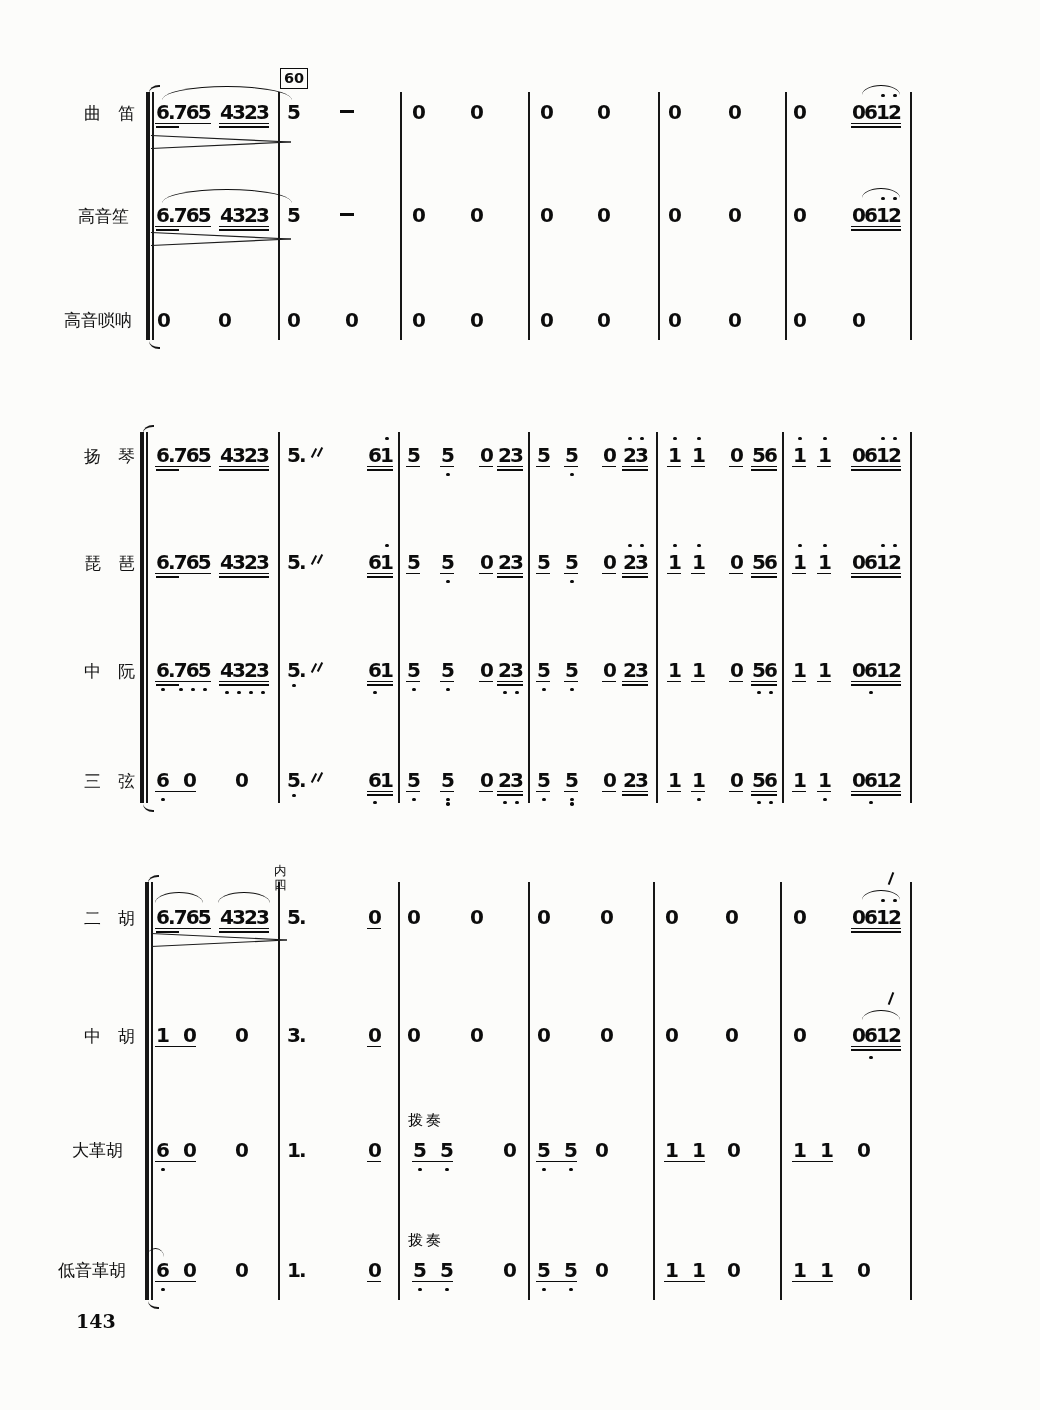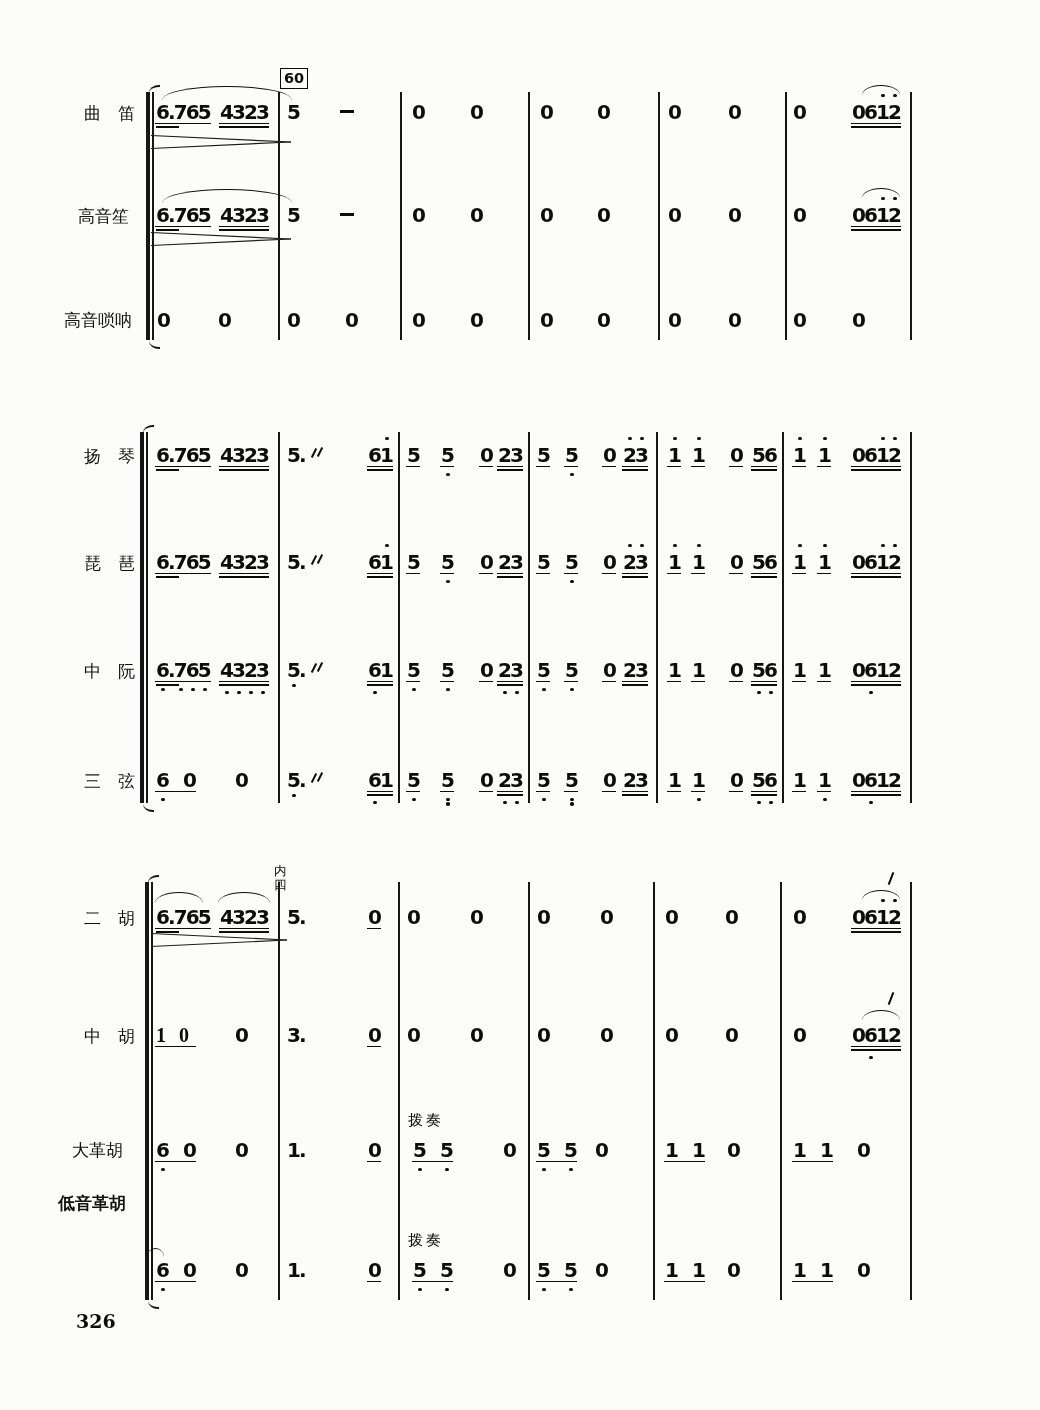--- a/index.html
+++ b/index.html
@@ -24,21 +24,21 @@
   .ilabel{position:absolute;font:17px/1.2 "DejaVu Sans","Liberation Sans",sans-serif;color:#111;white-space:nowrap;}
   .vtext{position:absolute;font:12.5px/1.12 "DejaVu Sans","Liberation Sans",sans-serif;white-space:pre;text-align:center;}
   .anno{position:absolute;font:15px/1.1 "DejaVu Sans","Liberation Sans",sans-serif;letter-spacing:3px;white-space:nowrap;text-align:right;}
   .rehearsal{position:absolute;border:1.8px solid #0c0c0c;background:#fcfcfa;font:700 14.5px/1 "DejaVu Sans","Liberation Sans",sans-serif;padding:2px 3px;}
   .pagenum{position:absolute;left:76px;top:1310px;font:700 19px "DejaVu Serif","Liberation Serif",serif;}
 </style>
 </head>
 <body>
 
 <div id="stage">
-  <span class="pagenum">326</span>
+  <span class="pagenum">143</span>
 <div class="vline bk1" style="left: 146px; top: 92px; height: 248px;"></div>
     <div class="vline bk2" style="left: 152px; top: 92px; height: 248px;"></div>
     <div class="hook t" style="left: 149px; top: 85px;"></div>
     <div class="hook b" style="left: 149px; top: 339px;"></div>
     <div class="vline" style="left: 278px; top: 92px; height: 248px;"></div>
     <div class="vline" style="left: 400px; top: 92px; height: 248px;"></div>
     <div class="vline" style="left: 528px; top: 92px; height: 248px;"></div>
     <div class="vline" style="left: 658px; top: 92px; height: 248px;"></div>
     <div class="vline" style="left: 785px; top: 92px; height: 248px;"></div>
     <div class="vline" style="left: 910px; top: 92px; height: 248px;"></div>
@@ -226,21 +226,21 @@
     <div class="arc" style="left: 218px; top: 892px; width: 52px; height: 10px;"></div>
     <svg width="136" height="20" style="position: absolute; left: 151px; top: 930px; overflow: visible;">
       <line x1="0" y1="3.5" x2="136" y2="10" stroke="#1c1c1c" stroke-width="1.2"></line>
       <line x1="0" y1="16.5" x2="136" y2="10" stroke="#1c1c1c" stroke-width="1.2"></line>
     </svg>
     <div class="vtext" style="left: 274px; top: 864px;">内
 四</div>
     <div class="arc" style="left: 862px; top: 890px; width: 38px; height: 9px;"></div>
     <div class="mk" style="left: 890px; top: 872px;"></div>
     <div class="ilabel" style="left: 84px; top: 1026px;">中　胡</div>
-    <div class="tok" style="left: 156px; top: 1023px; font-family: Liberation Serif, serif;"><span class="ch">1</span><span class="sp">&nbsp;</span><span class="ch">0</span><div class="ul" style="left: -1px; top: 22.5px; width: 41px;"></div></div>
+    <div class="tok" style="left: 156px; top: 1023px;"><span class="ch">1</span><span class="sp">&nbsp;</span><span class="ch">0</span><div class="ul" style="left: -1px; top: 22.5px; width: 41px;"></div></div>
     <div class="tok" style="left: 235px; top: 1023px;"><span class="ch">0</span></div>
     <div class="tok" style="left: 287px; top: 1023px;"><span class="ch">3</span><span class="ch">.</span></div>
     <div class="tok" style="left: 368px; top: 1023px;"><span class="ch">0</span><div class="ul" style="left: -1px; top: 22.5px; width: 14px;"></div></div>
     <div class="tok" style="left: 407px; top: 1023px;"><span class="ch">0</span></div>
     <div class="tok" style="left: 470px; top: 1023px;"><span class="ch">0</span></div>
     <div class="tok" style="left: 537px; top: 1023px;"><span class="ch">0</span></div>
     <div class="tok" style="left: 600px; top: 1023px;"><span class="ch">0</span></div>
     <div class="tok" style="left: 665px; top: 1023px;"><span class="ch">0</span></div>
     <div class="tok" style="left: 725px; top: 1023px;"><span class="ch">0</span></div>
     <div class="tok" style="left: 793px; top: 1023px;"><span class="ch">0</span></div>
@@ -254,21 +254,21 @@
     <div class="tok" style="left: 368px; top: 1138px;"><span class="ch">0</span><div class="ul" style="left: -1px; top: 22.5px; width: 14px;"></div></div>
     <div class="tok" style="left: 413px; top: 1138px;"><span class="ch">5</span><span class="sp">&nbsp;</span><span class="ch">5</span><div class="ul" style="left: -1px; top: 22.5px; width: 41px;"></div><div class="odot" style="left: 5.3px; top: 29.5px;"></div><div class="odot" style="left: 32.3px; top: 29.5px;"></div></div>
     <div class="tok" style="left: 503px; top: 1138px;"><span class="ch">0</span></div>
     <div class="tok" style="left: 537px; top: 1138px;"><span class="ch">5</span><span class="sp">&nbsp;</span><span class="ch">5</span><div class="ul" style="left: -1px; top: 22.5px; width: 41px;"></div><div class="odot" style="left: 5.3px; top: 29.5px;"></div><div class="odot" style="left: 32.3px; top: 29.5px;"></div></div>
     <div class="tok" style="left: 595px; top: 1138px;"><span class="ch">0</span></div>
     <div class="tok" style="left: 665px; top: 1138px;"><span class="ch">1</span><span class="sp">&nbsp;</span><span class="ch">1</span><div class="ul" style="left: -1px; top: 22.5px; width: 41px;"></div></div>
     <div class="tok" style="left: 727px; top: 1138px;"><span class="ch">0</span></div>
     <div class="tok" style="left: 793px; top: 1138px;"><span class="ch">1</span><span class="sp">&nbsp;</span><span class="ch">1</span><div class="ul" style="left: -1px; top: 22.5px; width: 41px;"></div></div>
     <div class="tok" style="left: 857px; top: 1138px;"><span class="ch">0</span></div>
     <div class="anno" style="left: 408px; top: 1112px;">拨奏</div>
-    <div class="ilabel" style="left: 58px; top: 1193px; font-weight: bold;">低音革胡</div>
+    <div class="ilabel" style="left: 58px; top: 1260px;">低音革胡</div>
     <div class="tok" style="left: 156px; top: 1258px;"><span class="ch">6</span><span class="sp">&nbsp;</span><span class="ch">0</span><div class="ul" style="left: -1px; top: 22.5px; width: 41px;"></div><div class="odot" style="left: 5.3px; top: 29.5px;"></div></div>
     <div class="tok" style="left: 235px; top: 1258px;"><span class="ch">0</span></div>
     <div class="tok" style="left: 287px; top: 1258px;"><span class="ch">1</span><span class="ch">.</span></div>
     <div class="tok" style="left: 368px; top: 1258px;"><span class="ch">0</span><div class="ul" style="left: -1px; top: 22.5px; width: 14px;"></div></div>
     <div class="tok" style="left: 413px; top: 1258px;"><span class="ch">5</span><span class="sp">&nbsp;</span><span class="ch">5</span><div class="ul" style="left: -1px; top: 22.5px; width: 41px;"></div><div class="odot" style="left: 5.3px; top: 29.5px;"></div><div class="odot" style="left: 32.3px; top: 29.5px;"></div></div>
     <div class="tok" style="left: 503px; top: 1258px;"><span class="ch">0</span></div>
     <div class="tok" style="left: 537px; top: 1258px;"><span class="ch">5</span><span class="sp">&nbsp;</span><span class="ch">5</span><div class="ul" style="left: -1px; top: 22.5px; width: 41px;"></div><div class="odot" style="left: 5.3px; top: 29.5px;"></div><div class="odot" style="left: 32.3px; top: 29.5px;"></div></div>
     <div class="tok" style="left: 595px; top: 1258px;"><span class="ch">0</span></div>
     <div class="tok" style="left: 665px; top: 1258px;"><span class="ch">1</span><span class="sp">&nbsp;</span><span class="ch">1</span><div class="ul" style="left: -1px; top: 22.5px; width: 41px;"></div></div>
     <div class="tok" style="left: 727px; top: 1258px;"><span class="ch">0</span></div>

